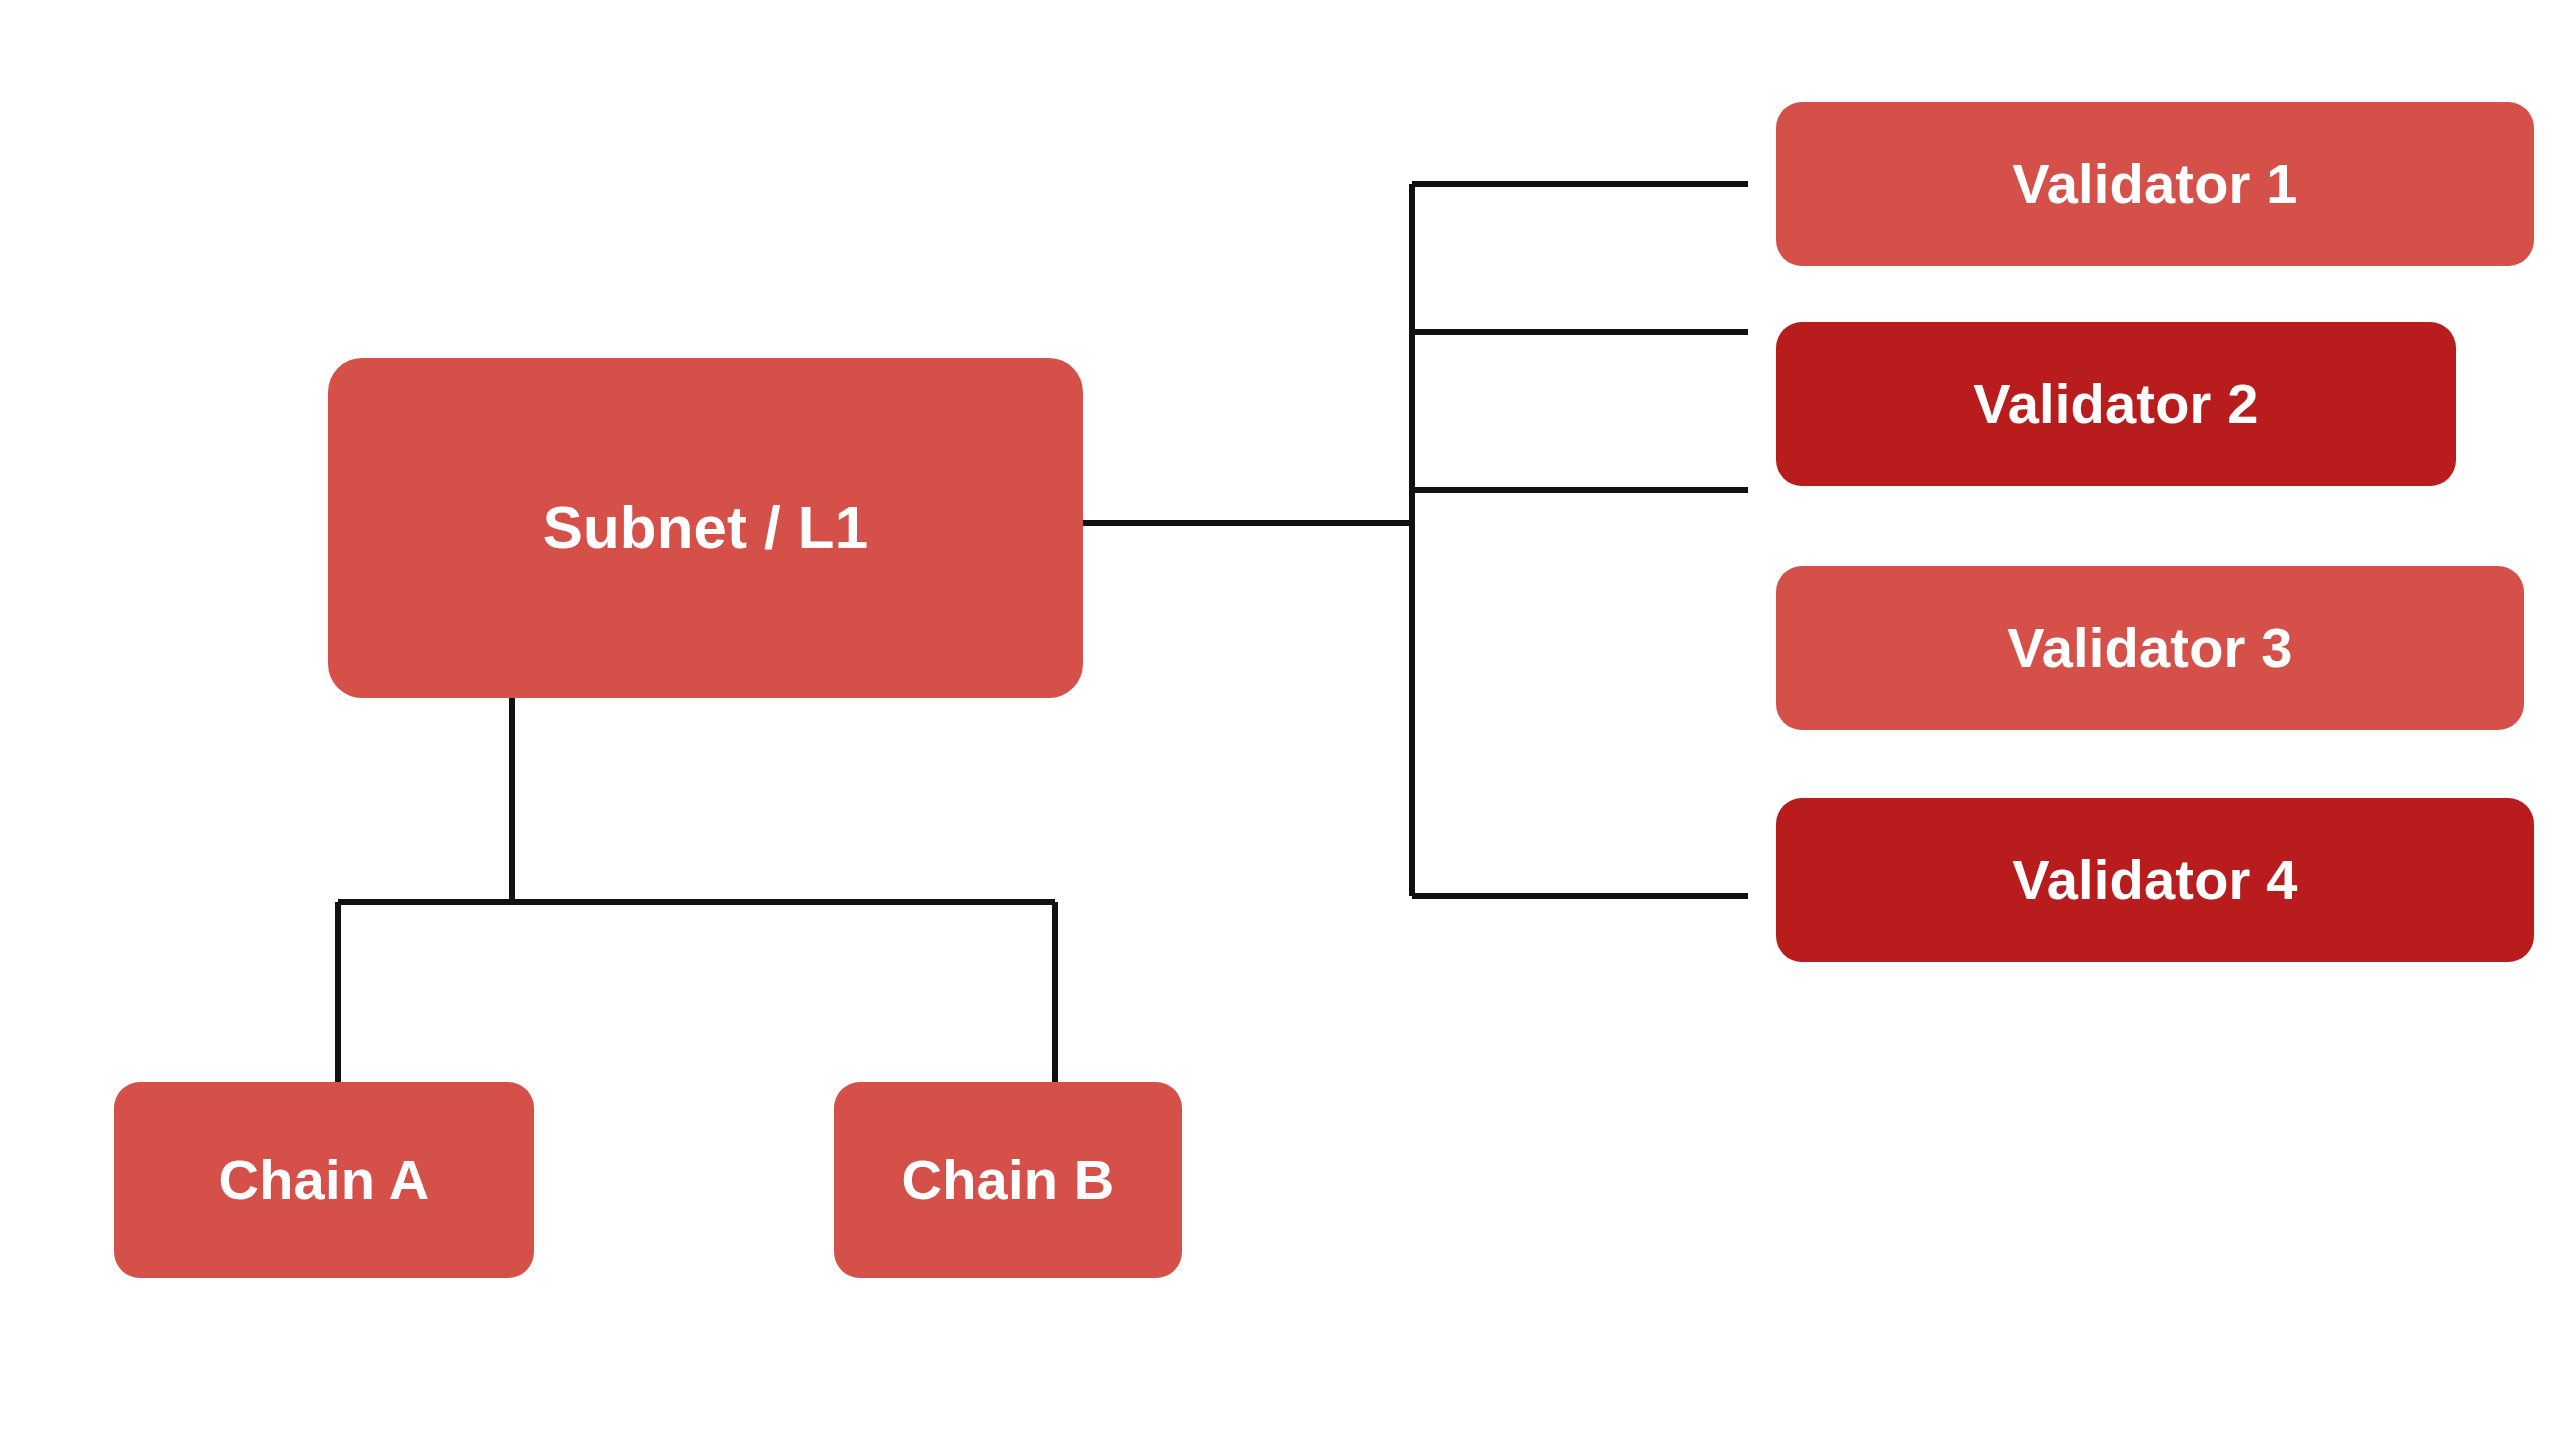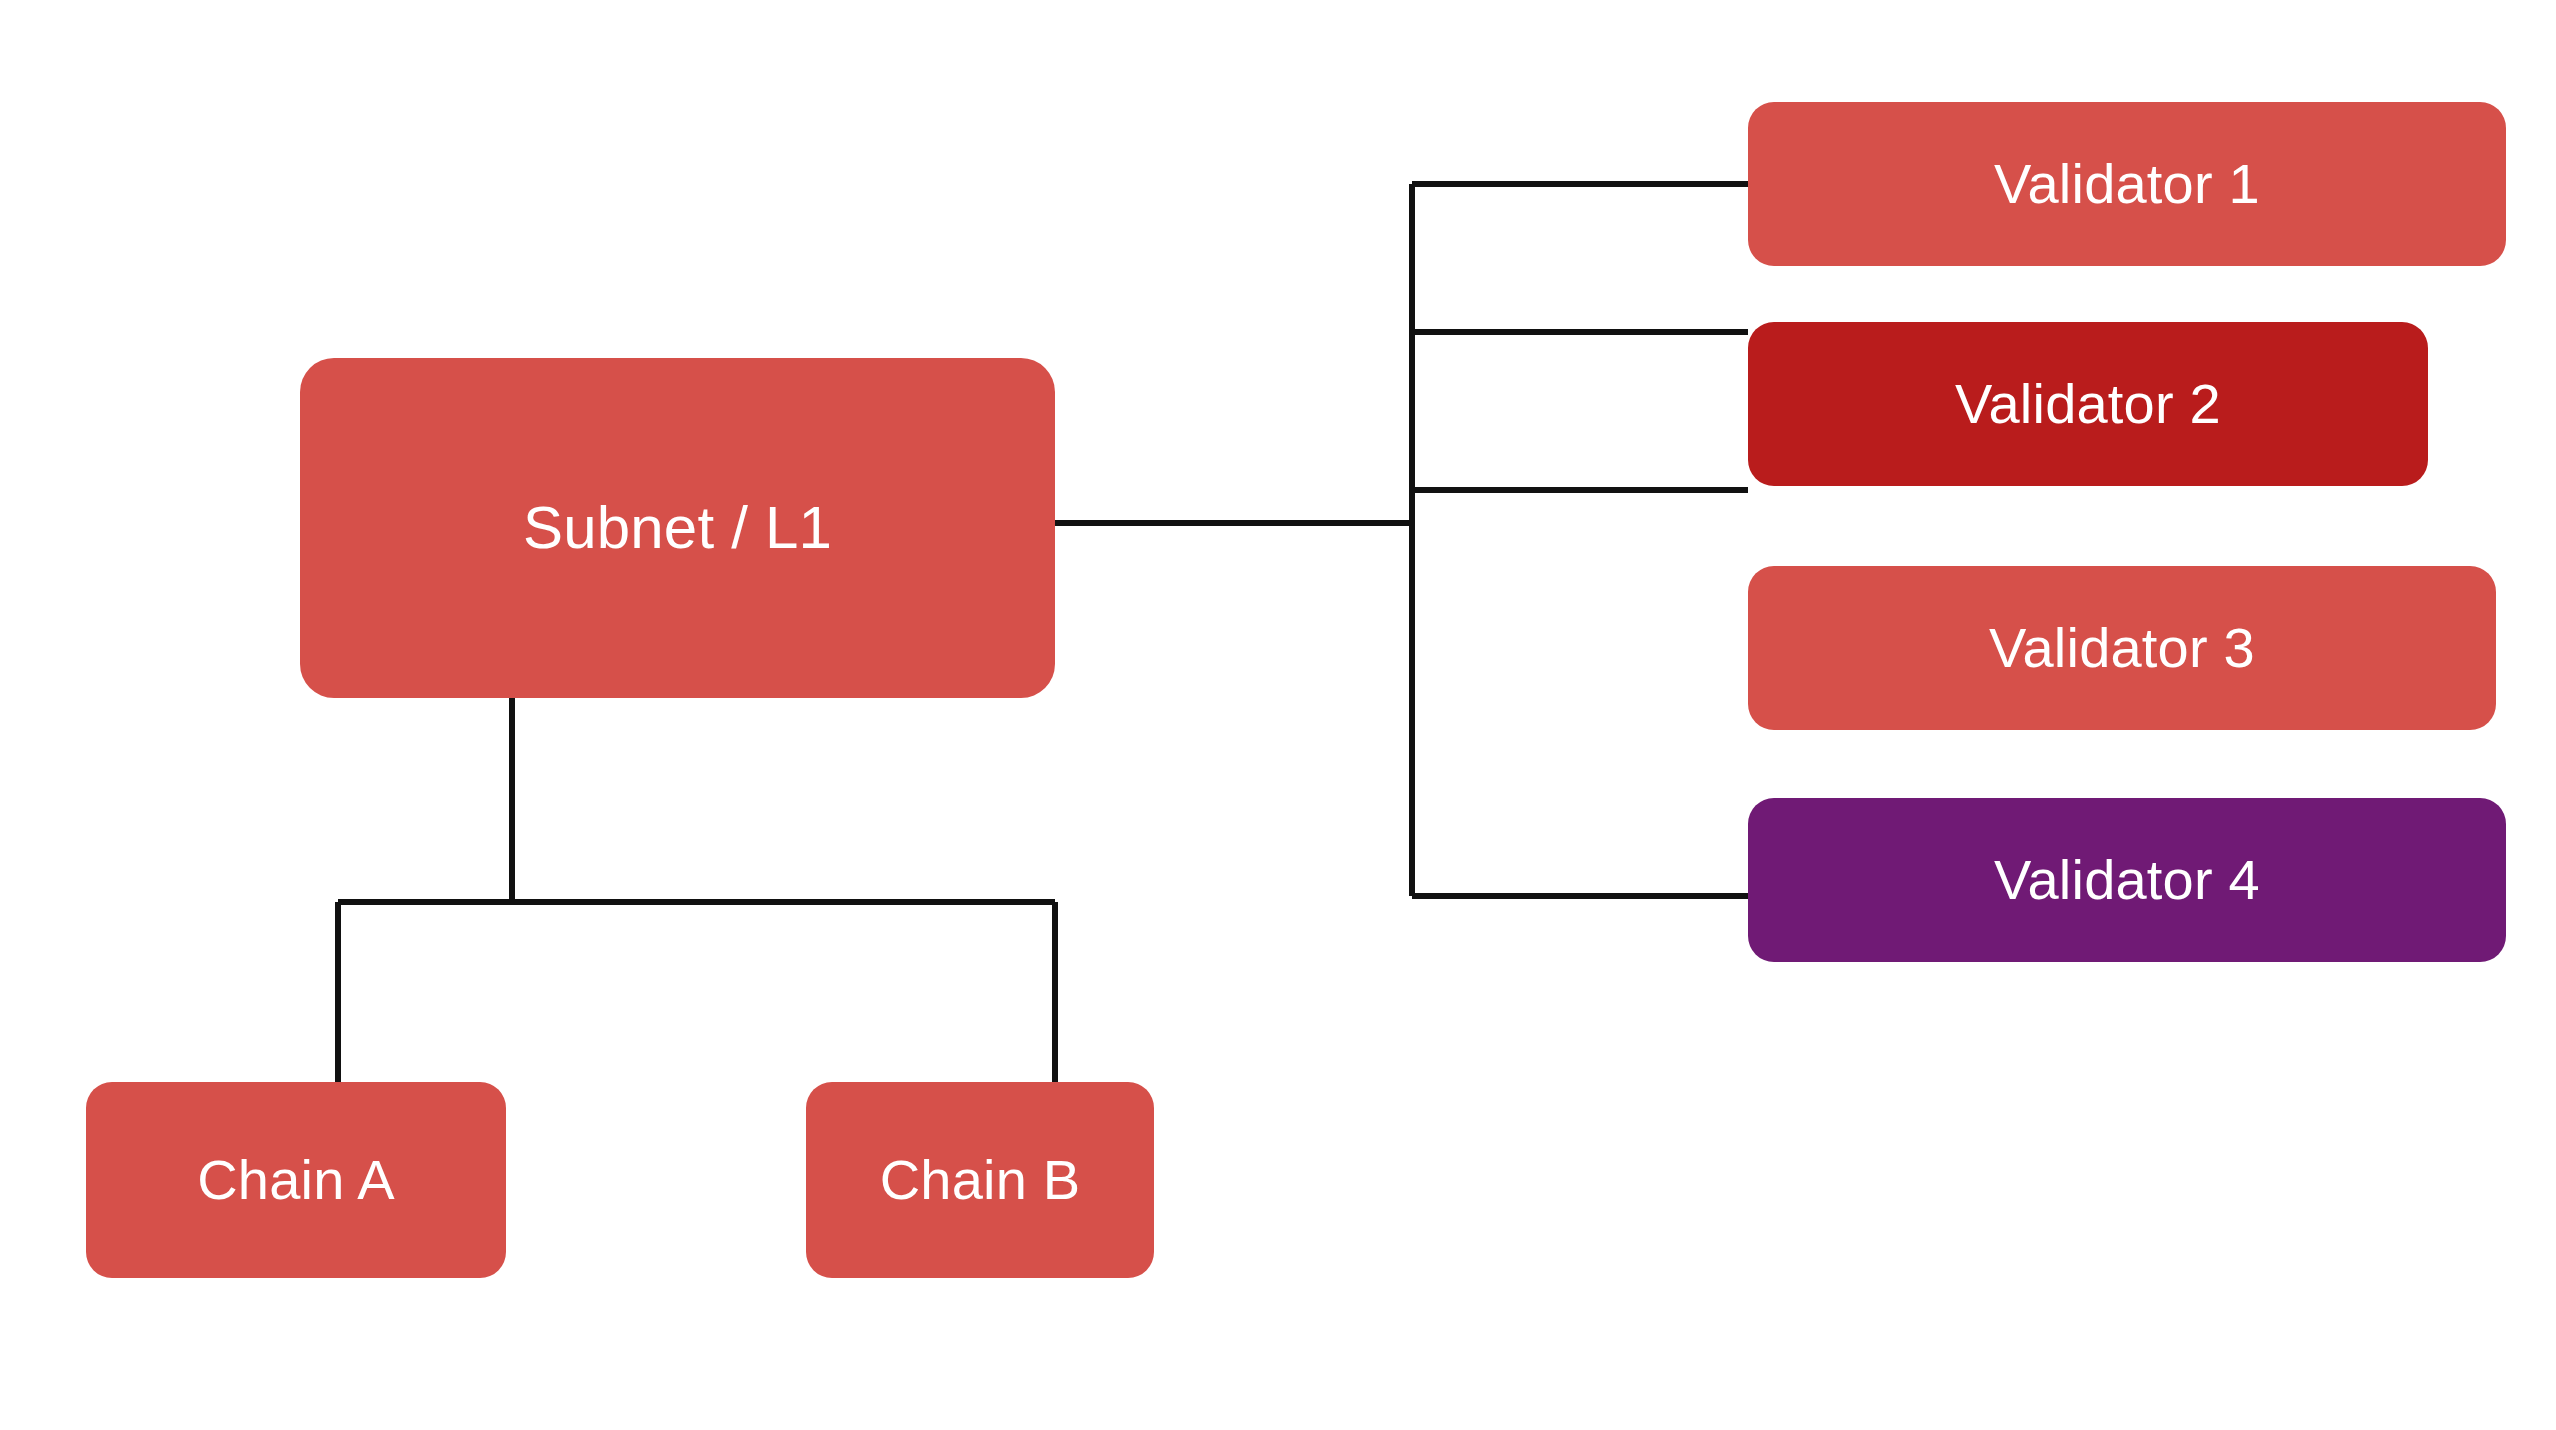--- a/index.html
+++ b/index.html
@@ -28,25 +28,26 @@
   }
   .node-box {
     position: absolute;
     box-sizing: border-box;
     display: flex;
     align-items: center;
     justify-content: center;
     background: #d6504a;
     border-radius: 26px;
     color: #ffffff;
-    font-weight: normal;
+    font-weight: bold;
     letter-spacing: 0.2px;
     line-height: 1;
     text-align: center;
     user-select: none;
+    margin-left: 28px;
   }
   .node-label {
     display: block;
     white-space: nowrap;
   }
   .node-root {
     font-size: 60px;
     border-radius: 34px;
   }
   .node-leaf {
@@ -85,21 +86,21 @@
   <div id="validator-nodes">
       <div class="node-box node-validator" style="left: 1748px; top: 102px; width: 758px; height: 164px; background: rgb(214, 80, 74); color: rgb(255, 255, 255);">
         <span class="node-label">Validator 1</span>
       </div>
       <div class="node-box node-validator" style="left: 1748px; top: 322px; width: 680px; height: 164px; background: #b91c1c; color: rgb(255, 255, 255);">
         <span class="node-label">Validator 2</span>
       </div>
       <div class="node-box node-validator" style="left: 1748px; top: 566px; width: 748px; height: 164px; background: rgb(214, 80, 74); color: rgb(255, 255, 255);">
         <span class="node-label">Validator 3</span>
       </div>
-      <div class="node-box node-validator" style="left: 1748px; top: 798px; width: 758px; height: 164px; background: #701a75; color: rgb(255, 255, 255); text-align: right;">
+      <div class="node-box node-validator" style="left: 1748px; top: 798px; width: 758px; height: 164px; background: #b91c1c; color: rgb(255, 255, 255); text-align: right;">
         <span class="node-label">Validator 4</span>
       </div>
     </div>
   <div id="chain-nodes">
       <div class="node-box node-leaf" style="left: 86px; top: 1082px; width: 420px; height: 196px; background: rgb(214, 80, 74); color: rgb(255, 255, 255);">
         <span class="node-label">Chain A</span>
       </div>
       <div class="node-box node-leaf" style="left: 806px; top: 1082px; width: 348px; height: 196px; background: rgb(214, 80, 74); color: rgb(255, 255, 255);">
         <span class="node-label">Chain B</span>
       </div>

